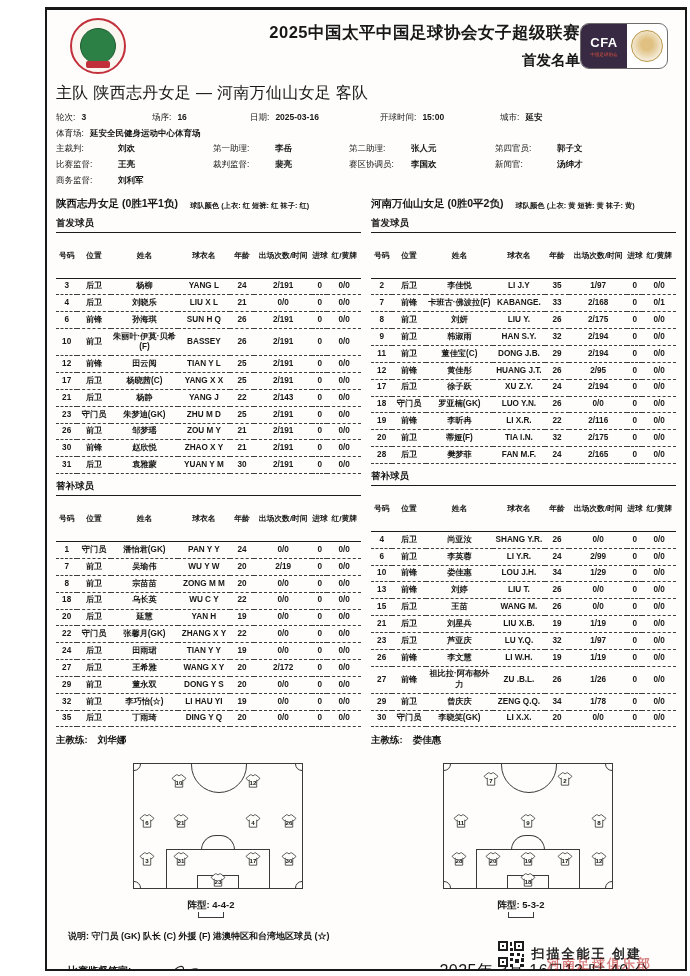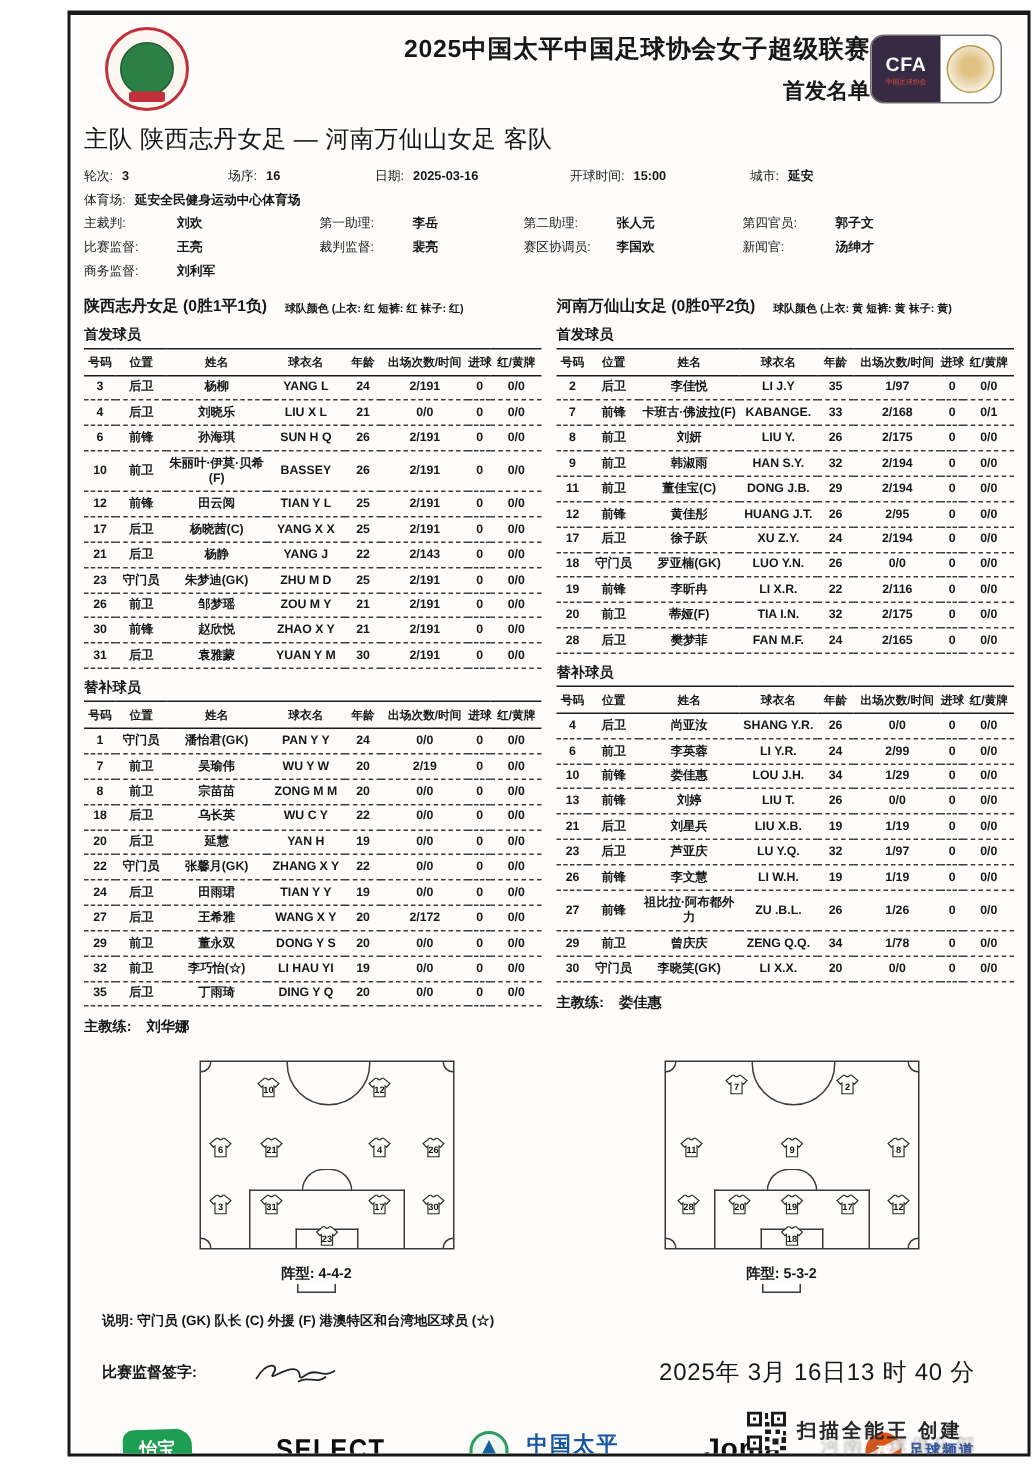--- a/index.html
+++ b/index.html
@@ -39,21 +39,21 @@
   .r2 .ipair:nth-child(3){width:146px}
   .r2 .ilabel{display:inline-block;min-width:56px}
   
   .cols{display:flex;gap:10px;margin-top:4px}
   .col{width:50%;display:flex;flex-direction:column}
   .team-head{display:flex;align-items:flex-end;gap:12px;margin-top:4px;white-space:nowrap}
   .tname{font-size:10.5px;font-weight:800}
   .tcol{font-size:7.3px;font-weight:700}
   .sec-label{font-size:9.5px;font-weight:800;margin:6px 0 2px}
   table.roster{width:100%;border-collapse:collapse;table-layout:fixed}
-  .roster th{font-size:7.8px;font-weight:800;padding:3px 0;border-top:1.6px solid #1c1c1c;
+  .roster th{font-size:7.8px;font-weight:800;padding:17px 0;border-top:1.6px solid #1c1c1c;
              border-bottom:1.6px solid #1c1c1c;white-space:nowrap}
   .roster td{font-size:8.2px;font-weight:700;padding:2.8px 0;border-bottom:1.1px dashed #3c3c3c;
              text-align:center;line-height:1.25}
   .coach{margin-top:7px;font-size:9.5px;font-weight:800}
   .coach .coach-name{margin-left:10px}
   
   .pitches{display:flex;justify-content:space-around;margin-top:16px}
   .pitch-wrap{position:relative;width:156px}
   .pitch{position:relative;width:170px;height:126px;border:1.4px solid #3a3a3a;overflow:hidden;box-sizing:border-box}
   .cc{position:absolute;top:-27px;left:50%;width:54px;height:54px;margin-left:-27px;
@@ -95,22 +95,22 @@
   .fc{display:flex;align-items:center;gap:5px}
   .fc-icon{width:24px;height:24px;border-radius:50%;background:#e35310;position:relative;overflow:hidden;
            display:flex;align-items:center;justify-content:center}
   .fc-icon::after{content:"";position:absolute;width:28px;height:7px;background:#fff;opacity:.9;
                   transform:rotate(-28deg);top:10px;left:-3px;border-radius:4px}
   .fc-tv{position:relative;z-index:1;color:#fff;font-size:8px;font-weight:800;font-style:italic}
   .fc-cn{color:#2b4fa0;font-weight:800;font-size:10px;letter-spacing:1px;text-shadow:.6px .6px 0 #a9b6c9}
   
   .footer{position:absolute;right:48px;bottom:9px;display:flex;align-items:center;gap:7px}
   .scan-text{position:relative;z-index:1;font-size:13px;font-weight:700;color:#262626;letter-spacing:2px}
-  .watermark{position:absolute;right:-10px;bottom:-6px;z-index:0;color:#737373;opacity:.55;
-             filter:blur(.6px);font-size:13px;font-weight:400;white-space:nowrap;letter-spacing:2px}
+  .watermark{position:absolute;right:-10px;bottom:-6px;z-index:0;color:#b91c1c;opacity:.55;
+             filter:blur(.6px);font-size:13px;font-weight:700;white-space:nowrap;letter-spacing:2px}
 </style>
 </head>
 <body>
 
 <div class="frame">
 
   <div class="hdr">
     <div class="league-logo">
       <div class="league-inner"></div>
       <div class="league-ribbon"></div>
@@ -619,20 +619,30 @@
               <td>34</td>
               <td>1/29</td>
               <td>0</td>
               <td>0/0</td>
             </tr>
             <tr>
               <td>13</td>
               <td>前锋</td>
               <td>刘婷</td>
               <td>LIU T.</td>
+              <td>26</td>
+              <td>0/0</td>
+              <td>0</td>
+              <td>0/0</td>
+            </tr>
+            <tr>
+              <td>15</td>
+              <td>后卫</td>
+              <td>王苗</td>
+              <td>WANG M.</td>
               <td>26</td>
               <td>0/0</td>
               <td>0</td>
               <td>0/0</td>
             </tr>
             <tr>
               <td>21</td>
               <td>后卫</td>
               <td>刘星兵</td>
               <td>LIU X.B.</td>

